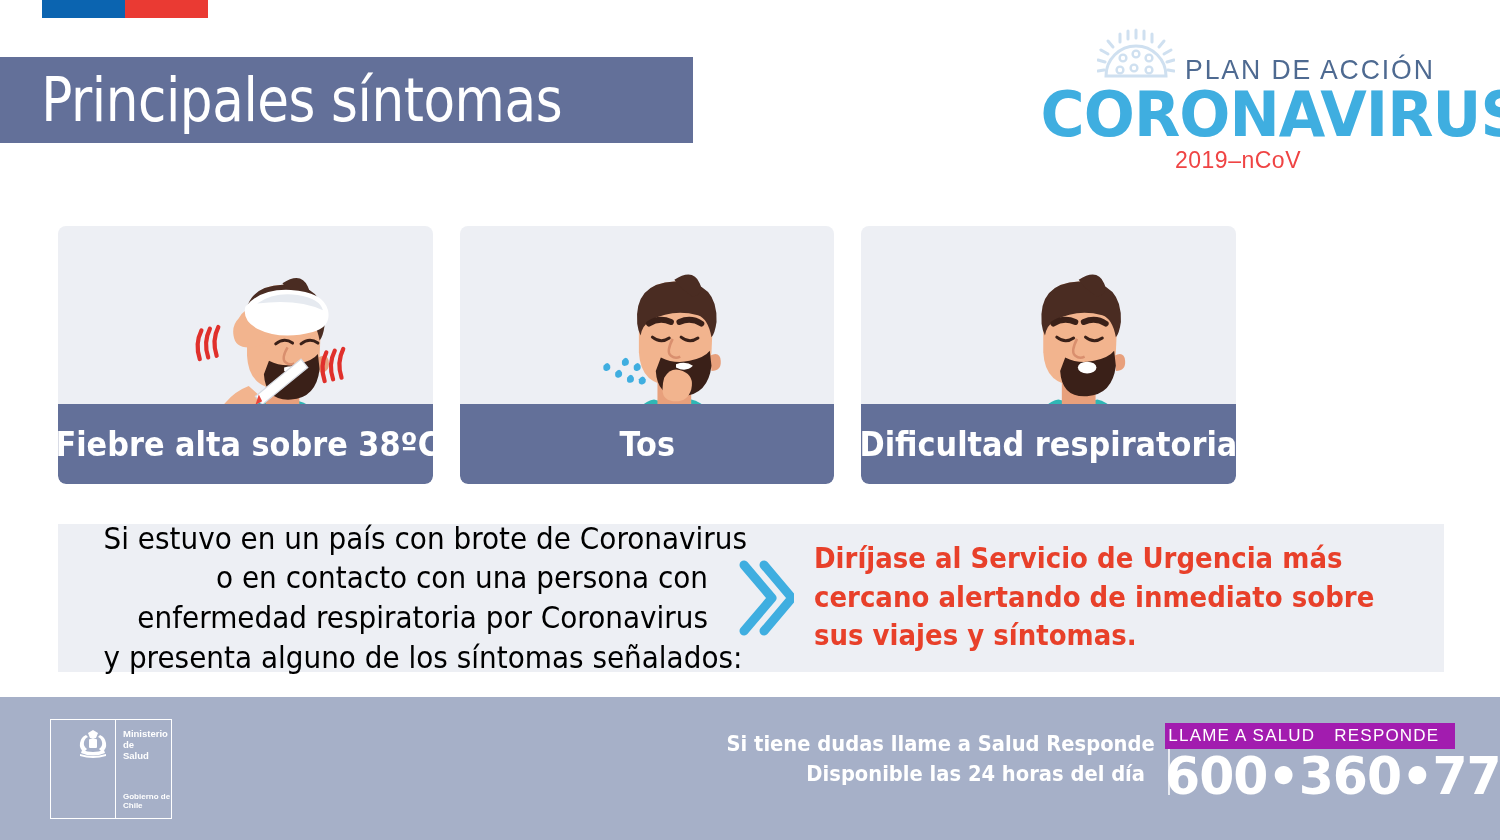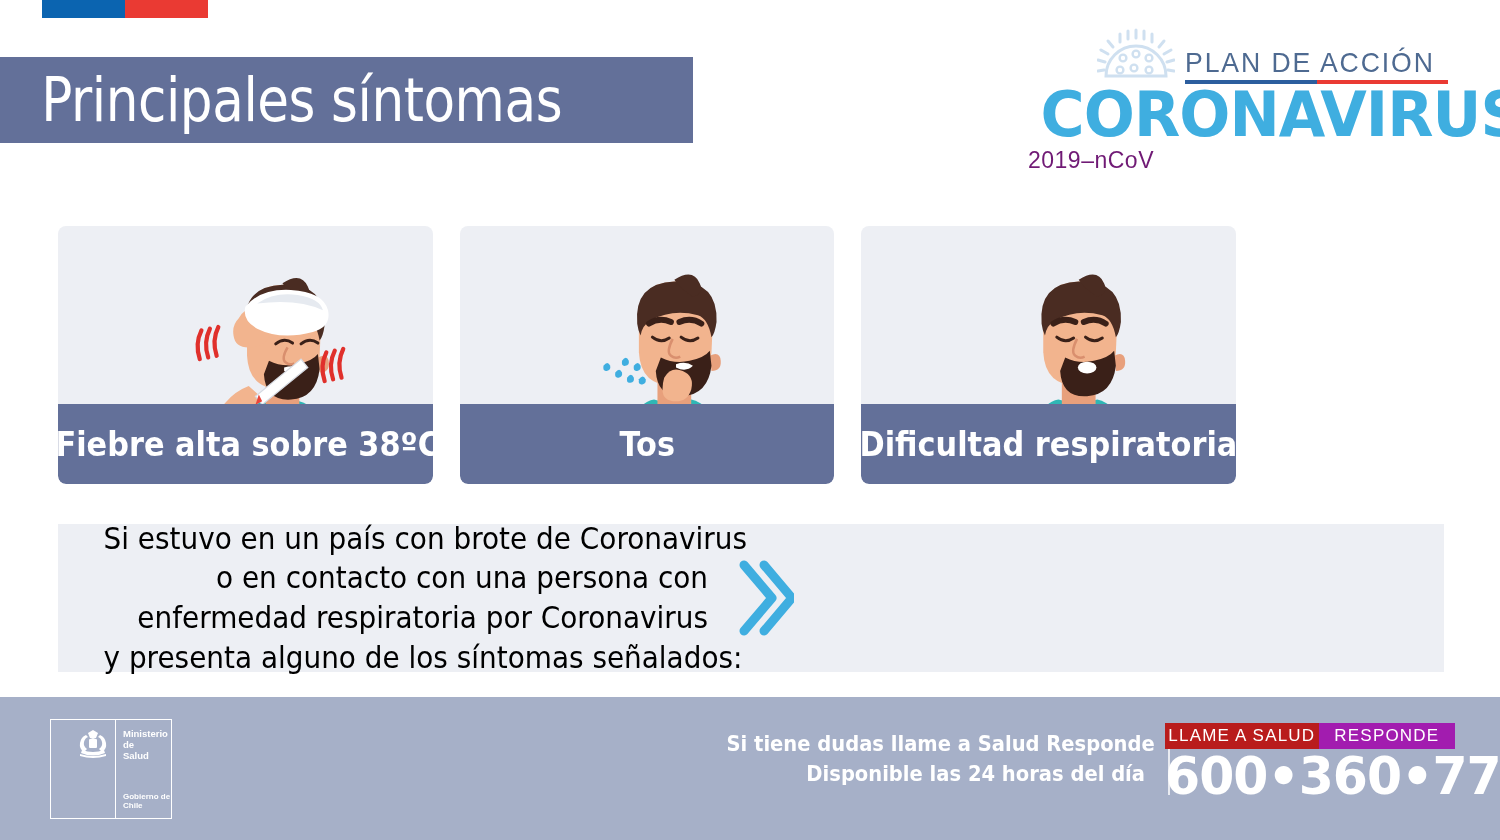--- a/index.html
+++ b/index.html
@@ -27,39 +27,39 @@
     font-family:"DejaVu Sans", sans-serif;
     letter-spacing:-0.5px; padding-left:48px;
     line-height:1; white-space:nowrap;
     transform:scaleX(0.86); transform-origin:left center;
   }
 
   
   .logo { position:absolute; right:52px; top:28px; width:420px; height:128px; }
   .logo-top { display:flex; align-items:flex-end; justify-content:flex-end; gap:10px; }
   .virus-ico { width:78px; height:56px; display:block; }
-  .plan-block { display:flex; flex-direction:column; align-items:stretch; }
+  .plan-block { display:flex; flex-direction:row; align-items:stretch; }
   .plan-text {
     font-family:"Liberation Sans", sans-serif;
     font-size:28px; color:#4E6A91; letter-spacing:2px;
     font-weight:400; line-height:1.05; white-space:nowrap;
     transform:scaleX(0.95); transform-origin:left center;
   }
   .plan-rule { display:flex; height:4px; margin-top:3px; }
   .plan-rule .b { flex:1; background:#2C5E9E; }
   .plan-rule .r { flex:1; background:#EA3A33; }
   .corona-word {
     font-family:"DejaVu Sans", sans-serif;
     font-size:62px; font-weight:bold; color:#3FAEE0;
     letter-spacing:-1px; line-height:0.95; text-align:right;
     margin-top:2px; white-space:nowrap;
     transform:scaleX(0.97); transform-origin:right center;
   }
   .ncov {
-    text-align:left; font-size:23px; color:#701a75;
+    text-align:center; font-size:23px; color:#ef4444;
     font-family:"Liberation Sans", sans-serif; margin-top:2px;
     letter-spacing:0.5px; white-space:nowrap;
   }
 
   
   .cards { position:absolute; left:58px; top:226px; width:1178px; height:258px;
            display:flex; gap:27px; }
   .card { flex:1; position:relative; border-radius:8px; overflow:hidden; background:#EDEFF4; }
   .card-illu { position:absolute; inset:0; }
   .card-illu svg { width:100%; height:100%; display:block; }
@@ -120,21 +120,21 @@
   }
   .footer-msg div { white-space:nowrap; transform:scaleX(0.93); transform-origin:right center; }
   .footer-divider { position:absolute; right:330px; top:28px; width:2px; height:70px;
                     background:rgba(255,255,255,0.75); }
 
   .callbox { position:absolute; right:45px; top:26px; width:290px; }
   .callbox-tag { display:flex; height:26px; width:100%; }
   .callbox-tag .seg { display:flex; align-items:center; justify-content:center;
       color:#ffffff; font-size:17px; letter-spacing:1.2px;
       font-family:"Liberation Sans", sans-serif; white-space:nowrap; }
-  .callbox-tag .seg-red { background:#b91c1c; flex:0 0 53%; }
+  .callbox-tag .seg-red { background:#a21caf; flex:0 0 53%; }
   .callbox-tag .seg-blue { background:#a21caf; flex:1; }
   .callbox-number {
     color:#ffffff; font-weight:bold; font-size:51px; line-height:1.05;
     font-family:"DejaVu Sans", sans-serif; letter-spacing:-1px;
     margin-top:1px; white-space:nowrap;
     transform:scaleX(0.99); transform-origin:left center;
   }
 </style>
 </head>
 <body>
@@ -350,20 +350,25 @@
     <div>o en contacto con una persona con</div>
     <div>enfermedad respiratoria por Coronavirus</div>
     <div>y presenta alguno de los síntomas señalados:</div>
   </div>
   <div class="chevrons">
     <svg width="56" height="78" viewBox="0 0 56 78" xmlns="http://www.w3.org/2000/svg">
       <path d="M6 6 L34 39 L6 72" fill="none" stroke="#3FAEE0" stroke-width="9" stroke-linecap="round" stroke-linejoin="round"></path>
       <path d="M26 6 L54 39 L26 72" fill="none" stroke="#3FAEE0" stroke-width="9" stroke-linecap="round" stroke-linejoin="round"></path>
     </svg>
   </div>
+  <div class="advice-right">
+    <div>Diríjase al Servicio de Urgencia más</div>
+    <div>cercano alertando de inmediato sobre</div>
+    <div>sus viajes y síntomas.</div>
+  </div>
 </div>
 
 <div class="footer">
 
   <div class="minsal">
     <div class="emblem-cell">
       <svg viewBox="0 0 34 30" xmlns="http://www.w3.org/2000/svg">
         <g fill="#FFFFFF">
           <path d="M17 2 l5 3 l-2 5 l-3 1 l-3 -1 l-2 -5z"></path>
           <path d="M10 7 q-5 2 -6 8 q-1 6 4 9 l3 -3 q-4 -3 -3 -7 q1 -4 4 -5z"></path>

